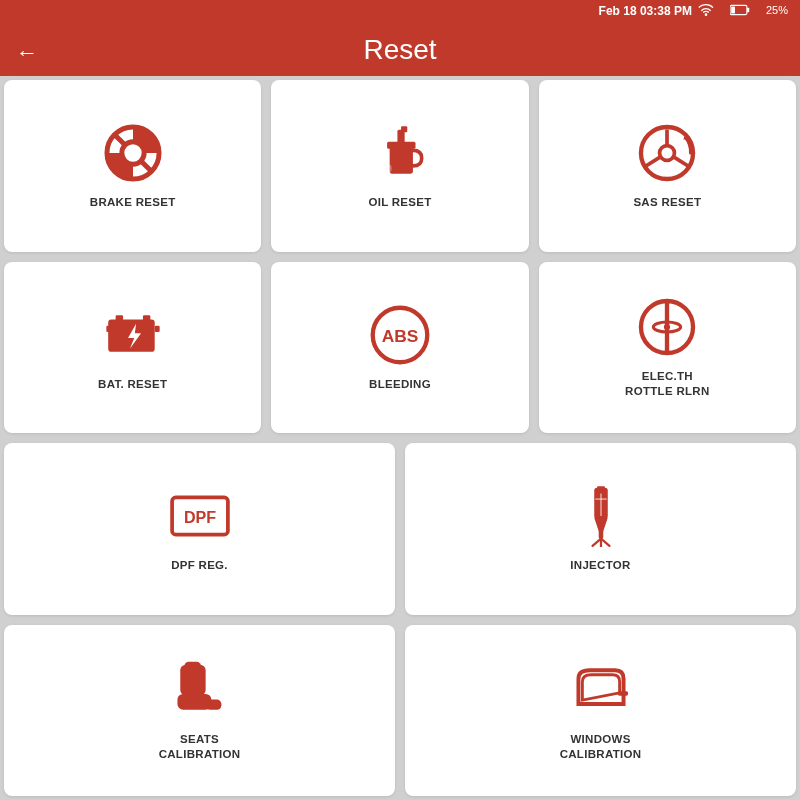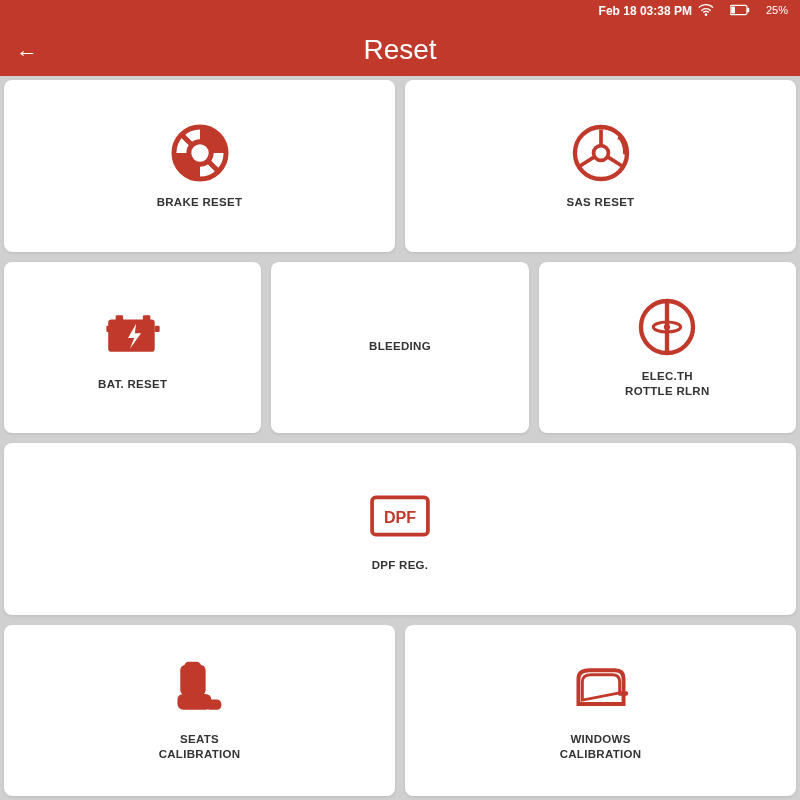--- a/index.html
+++ b/index.html
@@ -145,20 +145,36 @@
           <line x1="80" y1="20" x2="62" y2="38" stroke="#c0392b" stroke-width="8"></line>
           <line x1="38" y1="62" x2="20" y2="80" stroke="#c0392b" stroke-width="8"></line>
 
           <path d="M50 8 A42 42 0 0 1 92 50 L68 50 A18 18 0 0 0 50 32 Z" fill="#c0392b"></path>
           <path d="M50 92 A42 42 0 0 1 8 50 L32 50 A18 18 0 0 0 50 68 Z" fill="#c0392b"></path>
         </svg>
       </div>
       <span class="card-label">BRAKE RESET</span>
     </div>
 
+    <div class="card">
+      <div class="card-icon">
+        <svg viewBox="0 0 100 120" xmlns="http://www.w3.org/2000/svg">
+
+          <rect x="30" y="45" width="45" height="55" rx="4" fill="#c0392b"></rect>
+          <rect x="25" y="38" width="55" height="14" rx="3" fill="#c0392b"></rect>
+          <rect x="45" y="15" width="14" height="28" rx="3" fill="#c0392b"></rect>
+          <rect x="52" y="8" width="12" height="12" rx="2" fill="#c0392b"></rect>
+
+          <path d="M75 55 Q92 55 92 70 Q92 85 75 85" fill="none" stroke="#c0392b" stroke-width="7" stroke-linecap="round"></path>
+
+          <ellipse cx="28" cy="90" rx="6" ry="8" fill="white" opacity="0.3"></ellipse>
+        </svg>
+      </div>
+      <span class="card-label">OIL RESET</span>
+    </div>
 
     <div class="card">
       <div class="card-icon">
         <svg viewBox="0 0 100 100" xmlns="http://www.w3.org/2000/svg">
 
           <circle cx="50" cy="50" r="42" fill="none" stroke="#c0392b" stroke-width="7"></circle>
           <circle cx="50" cy="50" r="12" fill="none" stroke="#c0392b" stroke-width="6"></circle>
 
           <line x1="50" y1="38" x2="50" y2="12" stroke="#c0392b" stroke-width="6"></line>
           <line x1="38" y1="57" x2="16" y2="71" stroke="#c0392b" stroke-width="6"></line>
@@ -186,20 +202,28 @@
           <rect x="22" y="18" width="12" height="12" rx="2" fill="#c0392b"></rect>
           <rect x="66" y="18" width="12" height="12" rx="2" fill="#c0392b"></rect>
 
           <polygon points="55,32 42,55 52,55 45,72 63,47 53,47" fill="white"></polygon>
         </svg>
       </div>
       <span class="card-label">BAT. RESET</span>
     </div>
 
     <div class="card">
+      <div class="card-icon">
+        <svg viewBox="0 0 100 100" xmlns="http://www.w3.org/2000/svg">
+
+          <circle cx="50" cy="50" r="44" fill="none" stroke="#c0392b" stroke-width="7"></circle>
+
+          <text x="50" y="62" text-anchor="middle" font-size="28" font-weight="bold" font-family="Arial" fill="#c0392b">ABS</text>
+        </svg>
+      </div>
       <span class="card-label">BLEEDING</span>
     </div>
 
     <div class="card">
       <div class="card-icon">
         <svg viewBox="0 0 100 100" xmlns="http://www.w3.org/2000/svg">
 
           <circle cx="50" cy="50" r="42" fill="none" stroke="#c0392b" stroke-width="7"></circle>
 
           <line x1="50" y1="8" x2="50" y2="92" stroke="#c0392b" stroke-width="7"></line>
@@ -221,20 +245,41 @@
         <svg viewBox="0 0 100 80" xmlns="http://www.w3.org/2000/svg">
 
           <rect x="5" y="10" width="90" height="60" rx="6" fill="none" stroke="#c0392b" stroke-width="6"></rect>
           <text x="50" y="52" text-anchor="middle" font-size="26" font-weight="bold" font-family="Arial" fill="#c0392b">DPF</text>
         </svg>
       </div>
       <span class="card-label">DPF REG.</span>
     </div>
 
 
+    <div class="card">
+      <div class="card-icon">
+        <svg viewBox="0 0 100 110" xmlns="http://www.w3.org/2000/svg">
+
+          <rect x="38" y="5" width="24" height="55" rx="5" fill="#c0392b"></rect>
+
+          <polygon points="38,58 62,58 54,82 46,82" fill="#c0392b"></polygon>
+          <rect x="46" y="80" width="8" height="15" rx="2" fill="#c0392b"></rect>
+
+          <line x1="50" y1="95" x2="35" y2="108" stroke="#c0392b" stroke-width="4" stroke-linecap="round"></line>
+          <line x1="50" y1="95" x2="50" y2="110" stroke="#c0392b" stroke-width="4" stroke-linecap="round"></line>
+          <line x1="50" y1="95" x2="65" y2="108" stroke="#c0392b" stroke-width="4" stroke-linecap="round"></line>
+
+          <rect x="43" y="2" width="14" height="8" rx="2" fill="#c0392b"></rect>
+
+          <line x1="40" y1="25" x2="60" y2="25" stroke="white" stroke-width="3" opacity="0.5"></line>
+          <line x1="50" y1="15" x2="50" y2="55" stroke="white" stroke-width="3" opacity="0.5"></line>
+        </svg>
+      </div>
+      <span class="card-label">INJECTOR</span>
+    </div>
 
   </div>
 
   <div class="grid-row">
 
     <div class="card">
       <div class="card-icon">
         <svg viewBox="0 0 100 110" xmlns="http://www.w3.org/2000/svg">
 
           <rect x="15" y="10" width="45" height="55" rx="10" fill="#c0392b"></rect>

